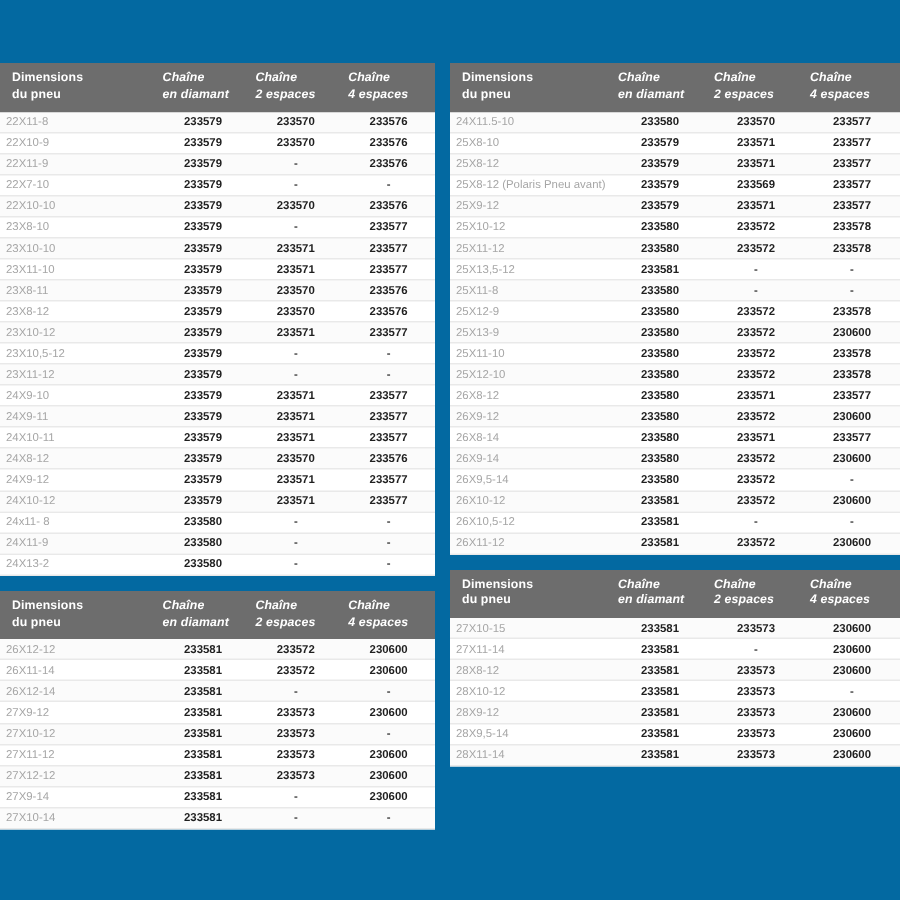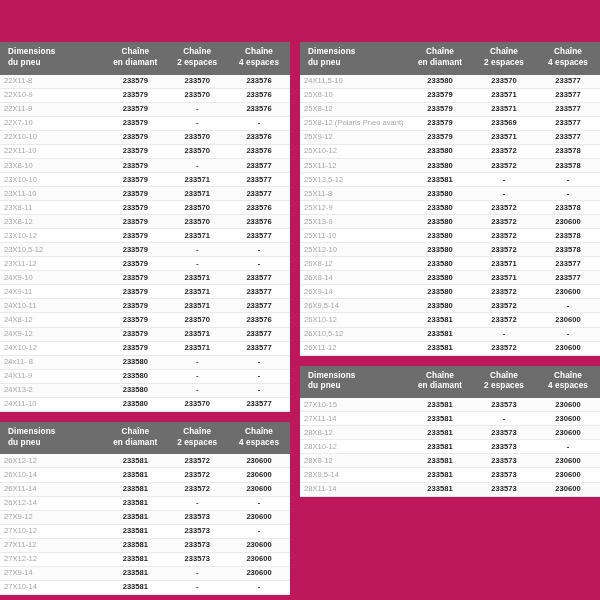--- a/index.html
+++ b/index.html
@@ -10,21 +10,21 @@
   body {
     width: 600px;
     height: 600px;
     font-family: "Liberation Sans", sans-serif;
     overflow: hidden;
   }
   #page {
     position: relative;
     width: 600px;
     height: 600px;
-    background: #be185d;
+    background: #0369a1;
     box-sizing: border-box;
   }
   .grid {
     position: absolute;
     left: 0;
     top: 0;
     width: 600px;
     display: grid;
     grid-template-columns: 290px 10px 300px;
     grid-template-rows: auto;
@@ -54,21 +54,22 @@
     line-height: 1.32;
     padding: 5px 4px 6px 4px;
     vertical-align: top;
     letter-spacing: 0.1px;
   }
   table.price-table thead th.h-dim {
     text-align: left;
     padding-left: 8px;
   }
   table.price-table thead th.h-num {
-    text-align: center;
+    text-align: left;
+    font-style: italic;
   }
   table.price-table thead th span {
     display: block;
     white-space: nowrap;
   }
   table.price-table tbody td {
     font-size: 7.6px;
     line-height: 1.3;
     padding: 1.6px 4px;
     border-bottom: 1px solid #e9e9e9;
@@ -159,26 +160,20 @@
               <td class="c-num is-dash">-</td>
               <td class="c-num is-dash">-</td>
             </tr>
             <tr>
               <td class="c-dim">22X10-10</td>
               <td class="c-num">233579</td>
               <td class="c-num">233570</td>
               <td class="c-num">233576</td>
             </tr>
             <tr>
-              <td class="c-dim">22X11-10</td>
-              <td class="c-num">233579</td>
-              <td class="c-num">233570</td>
-              <td class="c-num">233576</td>
-            </tr>
-            <tr>
               <td class="c-dim">23X8-10</td>
               <td class="c-num">233579</td>
               <td class="c-num is-dash">-</td>
               <td class="c-num">233577</td>
             </tr>
             <tr>
               <td class="c-dim">23X10-10</td>
               <td class="c-num">233579</td>
               <td class="c-num">233571</td>
               <td class="c-num">233577</td>
@@ -265,26 +260,20 @@
               <td class="c-dim">24X11-9</td>
               <td class="c-num">233580</td>
               <td class="c-num is-dash">-</td>
               <td class="c-num is-dash">-</td>
             </tr>
             <tr>
               <td class="c-dim">24X13-2</td>
               <td class="c-num">233580</td>
               <td class="c-num is-dash">-</td>
               <td class="c-num is-dash">-</td>
-            </tr>
-            <tr>
-              <td class="c-dim">24X11-10</td>
-              <td class="c-num">233580</td>
-              <td class="c-num">233570</td>
-              <td class="c-num">233577</td>
             </tr>
           </tbody>
       </table>
 
       <table class="price-table">
         <colgroup>
             <col class="w-dim">
             <col class="w-num">
             <col class="w-num">
             <col class="w-num">
@@ -310,26 +299,20 @@
           </tr>
         </thead>
         <tbody>
             <tr>
               <td class="c-dim">26X12-12</td>
               <td class="c-num">233581</td>
               <td class="c-num">233572</td>
               <td class="c-num">230600</td>
             </tr>
             <tr>
-              <td class="c-dim">26X10-14</td>
-              <td class="c-num">233581</td>
-              <td class="c-num">233572</td>
-              <td class="c-num">230600</td>
-            </tr>
-            <tr>
               <td class="c-dim">26X11-14</td>
               <td class="c-num">233581</td>
               <td class="c-num">233572</td>
               <td class="c-num">230600</td>
             </tr>
             <tr>
               <td class="c-dim">26X12-14</td>
               <td class="c-num">233581</td>
               <td class="c-num is-dash">-</td>
               <td class="c-num is-dash">-</td>
@@ -483,20 +466,26 @@
               <td class="c-num">233572</td>
               <td class="c-num">233578</td>
             </tr>
             <tr>
               <td class="c-dim">26X8-12</td>
               <td class="c-num">233580</td>
               <td class="c-num">233571</td>
               <td class="c-num">233577</td>
             </tr>
             <tr>
+              <td class="c-dim">26X9-12</td>
+              <td class="c-num">233580</td>
+              <td class="c-num">233572</td>
+              <td class="c-num">230600</td>
+            </tr>
+            <tr>
               <td class="c-dim">26X8-14</td>
               <td class="c-num">233580</td>
               <td class="c-num">233571</td>
               <td class="c-num">233577</td>
             </tr>
             <tr>
               <td class="c-dim">26X9-14</td>
               <td class="c-num">233580</td>
               <td class="c-num">233572</td>
               <td class="c-num">230600</td>

